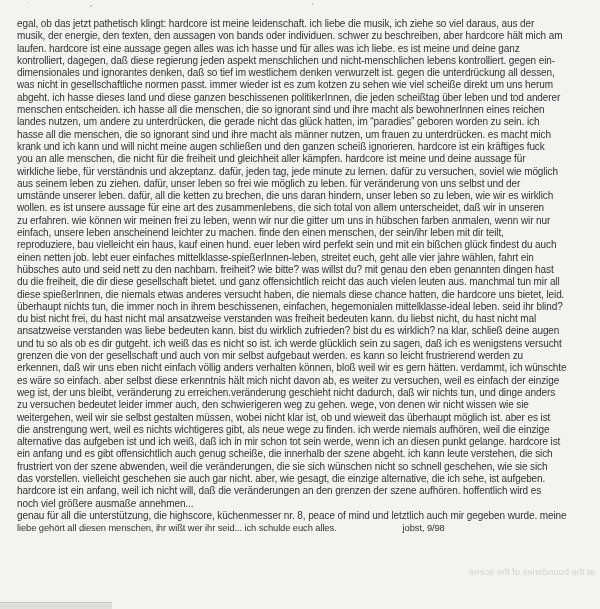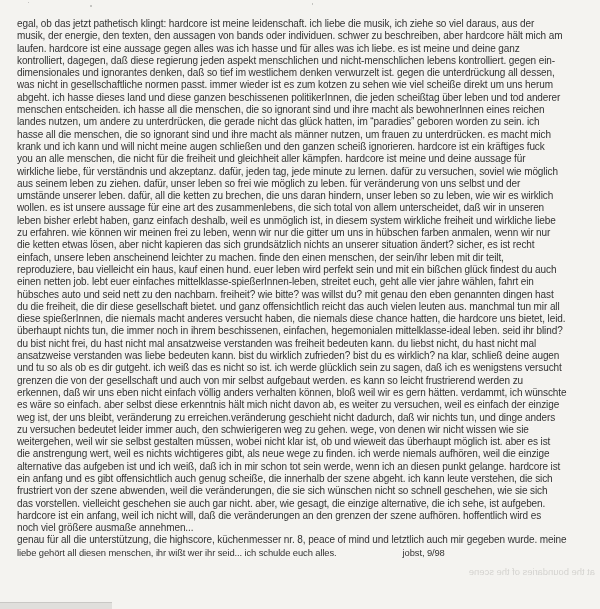--- a/index.html
+++ b/index.html
@@ -97,29 +97,27 @@
         <div class="line">abgeht. ich hasse dieses land und diese ganzen beschissenen politikerInnen, die jeden scheißtag über leben und tod anderer</div>
         <div class="line">menschen entscheiden. ich hasse all die menschen, die so ignorant sind und ihre macht als bewohnerInnen eines reichen</div>
         <div class="line">landes nutzen, um andere zu unterdrücken, die gerade nicht das glück hatten, im “paradies” geboren worden zu sein. ich</div>
         <div class="line">hasse all die menschen, die so ignorant sind und ihre macht als männer nutzen, um frauen zu unterdrücken. es macht mich</div>
         <div class="line">krank und ich kann und will nicht meine augen schließen und den ganzen scheiß ignorieren. hardcore ist ein kräftiges fuck</div>
         <div class="line">you an alle menschen, die nicht für die freiheit und gleichheit aller kämpfen. hardcore ist meine und deine aussage für</div>
         <div class="line">wirkliche liebe, für verständnis und akzeptanz. dafür, jeden tag, jede minute zu lernen. dafür zu versuchen, soviel wie möglich</div>
         <div class="line">aus seinem leben zu ziehen. dafür, unser leben so frei wie möglich zu leben. für veränderung von uns selbst und der</div>
         <div class="line">umstände unserer leben. dafür, all die ketten zu brechen, die uns daran hindern, unser leben so zu leben, wie wir es wirklich</div>
         <div class="line">wollen. es ist unsere aussage für eine art des zusammenlebens, die sich total von allem unterscheidet, daß wir in unseren</div>
-        <div class="line">leben bisher erlebt haben, ganz einfach deshalb, weil es unmöglich ist, in diesem system wirkliche freiheit und wirkliche liebe</div>
         <div class="line">zu erfahren. wie können wir meinen frei zu leben, wenn wir nur die gitter um uns in hübschen farben anmalen, wenn wir nur</div>
-        <div class="line">die ketten etwas lösen, aber nicht kapieren das sich grundsätzlich nichts an unserer situation ändert? sicher, es ist recht</div>
         <div class="line">einfach, unsere leben anscheinend leichter zu machen. finde den einen menschen, der sein/ihr leben mit dir teilt,</div>
         <div class="line">reproduziere, bau vielleicht ein haus, kauf einen hund. euer leben wird perfekt sein und mit ein bißchen glück findest du auch</div>
         <div class="line">einen netten job. lebt euer einfaches mittelklasse-spießerInnen-leben, streitet euch, geht alle vier jahre wählen, fahrt ein</div>
         <div class="line">hübsches auto und seid nett zu den nachbarn. freiheit? wie bitte? was willst du? mit genau den eben genannten dingen hast</div>
         <div class="line">du die freiheit, die dir diese gesellschaft bietet. und ganz offensichtlich reicht das auch vielen leuten aus. manchmal tun mir all</div>
-        <div class="line">diese spießerInnen, die niemals macht anderes versucht haben, die niemals diese chance hatten, die hardcore uns bietet, leid.</div>
+        <div class="line">diese spießerInnen, die niemals etwas anderes versucht haben, die niemals diese chance hatten, die hardcore uns bietet, leid.</div>
         <div class="line">überhaupt nichts tun, die immer noch in ihrem beschissenen, einfachen, hegemonialen mittelklasse-ideal leben. seid ihr blind?</div>
         <div class="line">du bist nicht frei, du hast nicht mal ansatzweise verstanden was freiheit bedeuten kann. du liebst nicht, du hast nicht mal</div>
         <div class="line">ansatzweise verstanden was liebe bedeuten kann. bist du wirklich zufrieden? bist du es wirklich? na klar, schließ deine augen</div>
         <div class="line">und tu so als ob es dir gutgeht. ich weiß das es nicht so ist. ich werde glücklich sein zu sagen, daß ich es wenigstens versucht</div>
         <div class="line">grenzen die von der gesellschaft und auch von mir selbst aufgebaut werden. es kann so leicht frustrierend werden zu</div>
         <div class="line">erkennen, daß wir uns eben nicht einfach völlig anders verhalten können, bloß weil wir es gern hätten. verdammt, ich wünschte</div>
         <div class="line">es wäre so einfach. aber selbst diese erkenntnis hält mich nicht davon ab, es weiter zu versuchen, weil es einfach der einzige</div>
         <div class="line">weg ist, der uns bleibt, veränderung zu erreichen.veränderung geschieht nicht dadurch, daß wir nichts tun, und dinge anders</div>
         <div class="line">zu versuchen bedeutet leider immer auch, den schwierigeren weg zu gehen. wege, von denen wir nicht wissen wie sie</div>
         <div class="line">weitergehen, weil wir sie selbst gestalten müssen, wobei nicht klar ist, ob und wieweit das überhaupt möglich ist. aber es ist</div>

